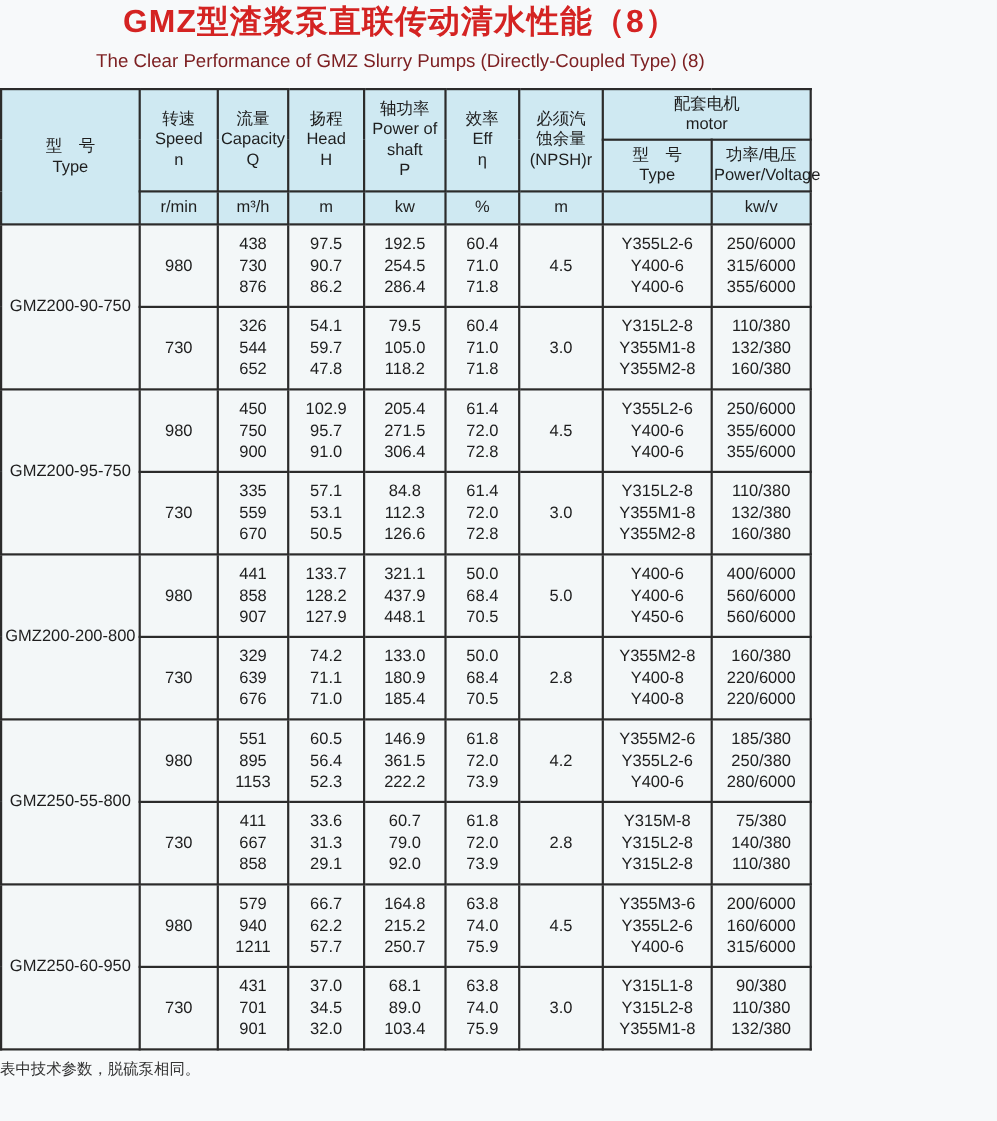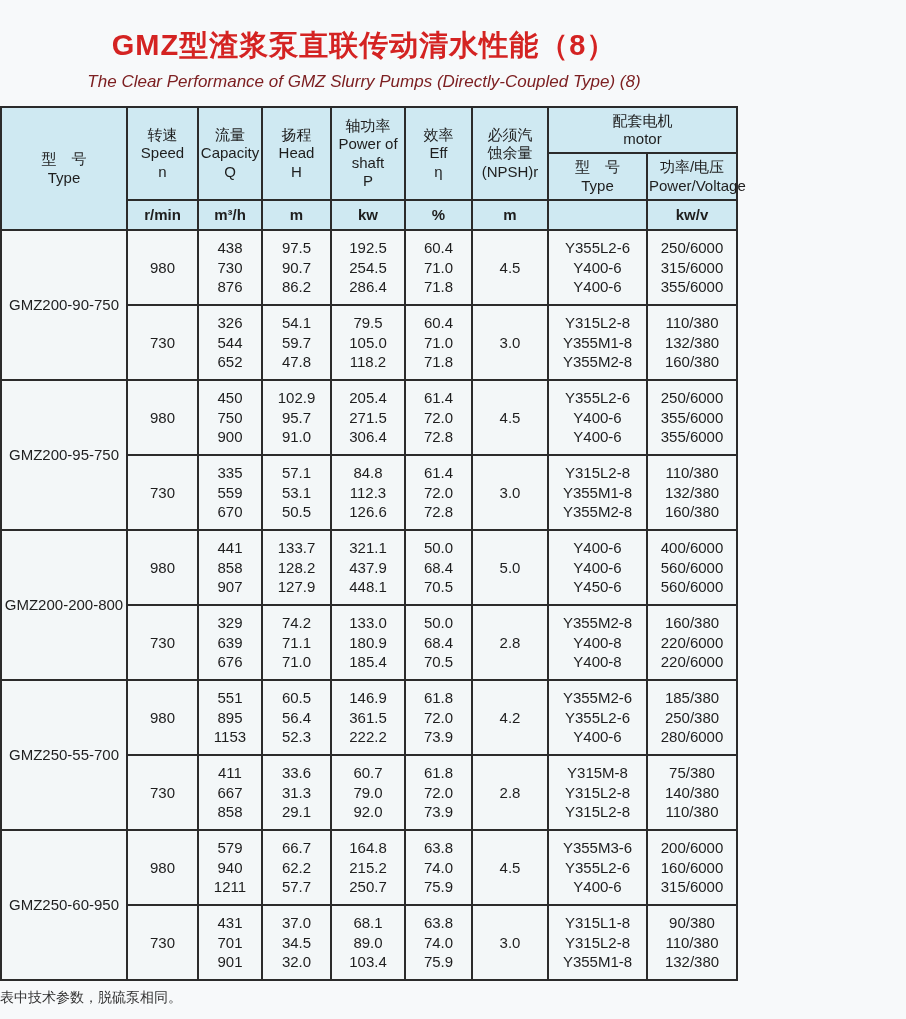--- a/index.html
+++ b/index.html
@@ -11,34 +11,33 @@
     --text-col:#1e1e1e;
   }
   *{box-sizing:border-box;margin:0;padding:0;}
   html,body{width:906px;}
   body{
     min-height:1019px;
     background:#f7f9fa;
     font-family:"Liberation Sans","DejaVu Sans",sans-serif;
     color:var(--text-col);
   }
-  .page{width:728px;padding-top:26px;}
+  .page{width:728px;}
   .page-title{
     text-align:center;
     font-size:29px;
     font-weight:bold;
     color:var(--title-red);
     letter-spacing:1px;
   }
   .page-subtitle{
     text-align:center;
     font-size:17px;
     color:var(--subtitle-red);
     margin-top:6px;
-    font-style:italic;
   }
   .table-wrap{width:736px;margin:14px auto 0 auto;}
   table.spec{
     width:736px;
     table-layout:fixed;
     border-collapse:collapse;
     background:var(--cell-bg);
   }
   table.spec th, table.spec td{
     border:2px solid var(--border-col);
@@ -48,21 +47,21 @@
     font-weight:normal;
     padding:2px 1px;
   }
   table.spec thead th{
     background:var(--header-bg);
     font-size:15px;
     line-height:1.22;
   }
   tr.h1 th{height:46px;}
   tr.h2 th{height:47px;}
-  tr.h3 th{height:30px;font-size:15px;font-weight:bold;}
+  tr.h3 th{height:30px;font-size:15px;}
   table.spec tbody td{
     height:75px;
     font-size:15px;
     line-height:1.33;
     background:var(--cell-bg);
   }
   td.model{font-size:14px;letter-spacing:0;padding:0;}
   .col-type{width:126px;}
   .col-speed{width:71px;}
   .col-capacity{width:64px;}
@@ -274,21 +273,21 @@
 70.5</td>
             <td>2.8</td>
             <td>Y355M2-8
 Y400-8
 Y400-8</td>
             <td>160/380
 220/6000
 220/6000</td>
           </tr>
           <tr>
-            <td rowspan="2" class="model">GMZ250-55-700</td>
+            <td rowspan="2" class="model">GMZ250-55-800</td>
             <td>980</td>
             <td>551
 895
 1153</td>
             <td>60.5
 56.4
 52.3</td>
             <td>146.9
 361.5
 222.2</td>

